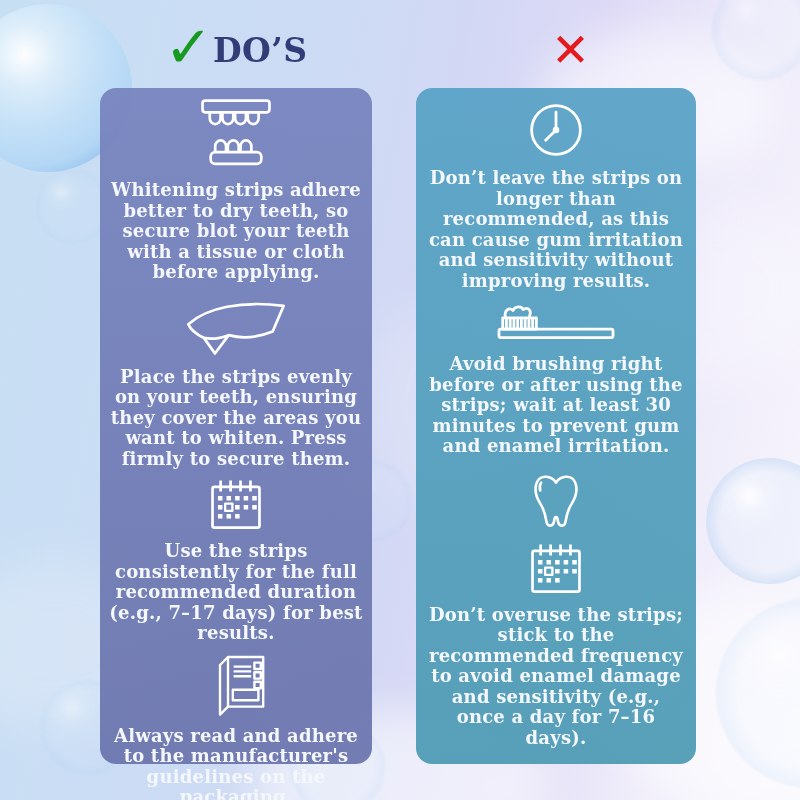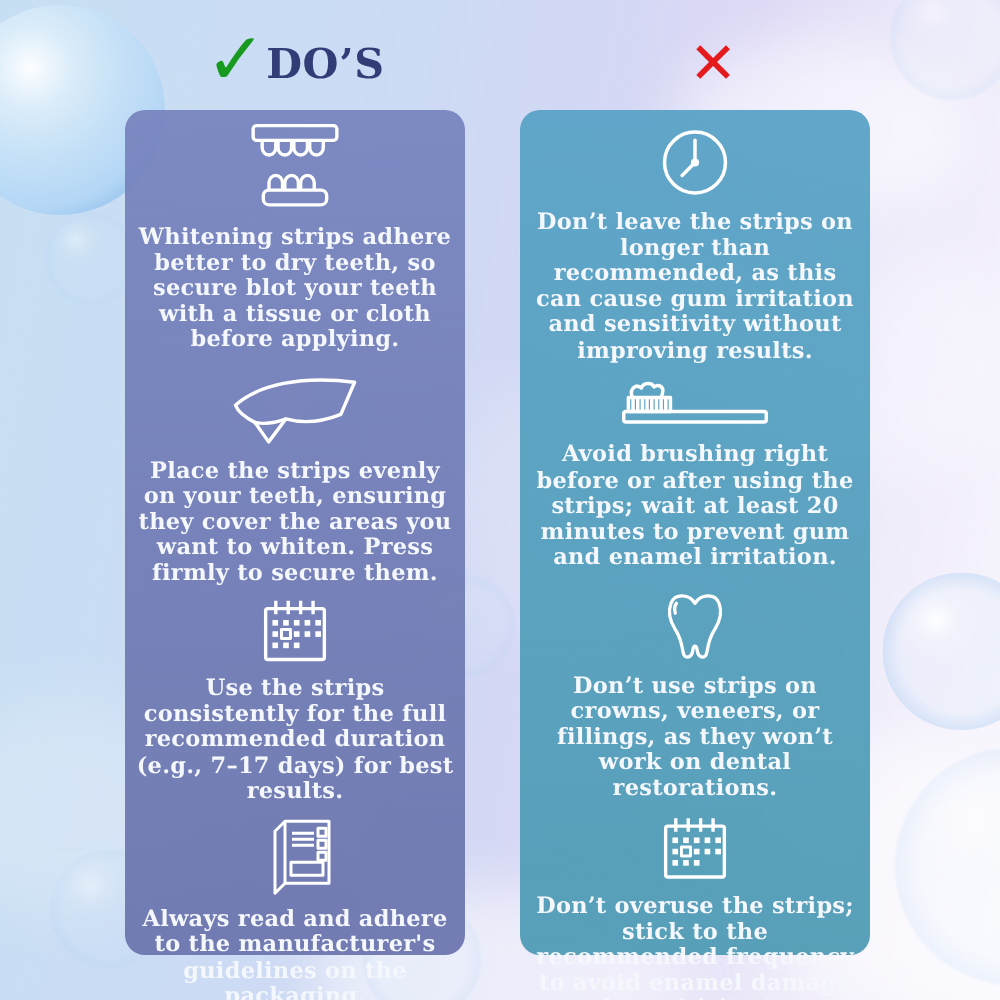--- a/index.html
+++ b/index.html
@@ -165,29 +165,28 @@
 
     <div class="item" style="margin-top:12px;">
       <svg class="icon" viewBox="0 0 132 46" width="124" height="43">
         <g class="ln" stroke-width="2.6">
           <rect x="5" y="28" width="122" height="9" rx="2"></rect>
           <rect x="9" y="16" width="36" height="12"></rect>
           <path d="M13,16 V28 M17,16 V28 M21,16 V28 M25,16 V28 M29,16 V28 M33,16 V28 M37,16 V28 M41,16 V28"></path>
           <path d="M12,15 C10,8 16,4 20,8 C22,3 29,3 31,7 C35,4 40,7 38,13 L37,16" stroke-linecap="round"></path>
         </g>
       </svg>
-      <p class="tip">Avoid brushing right before or after using the strips; wait at least 20 minutes to prevent gum and enamel irritation.</p>
+      <p class="tip">Avoid brushing right before or after using the strips; wait at least 30 minutes to prevent gum and enamel irritation.</p>
     </div>
 
     <div class="item" style="margin-top:14px;">
       <svg class="icon" viewBox="0 0 64 68" width="56" height="60">
         <path class="ln" d="M32,13 C27,5 14,3 10,13 C7,21 9,29 14,37 C18,43 20,51 21,57 C22,64 29,64 30,56 C30.5,51 33.5,51 34,56 C35,64 42,64 43,57 C44,51 46,43 50,37 C55,29 57,21 54,13 C50,3 37,5 32,13 Z"></path>
         <path class="lnr" stroke-width="2.5" d="M15,13 C13,16 13,19 14,22"></path>
       </svg>
-      <p class="tip">Don’t use strips on crowns, veneers, or fillings, as they won’t work on dental restorations.</p>
     </div>
 
     <div class="item" style="margin-top:10px;">
       <svg class="icon" viewBox="0 0 64 62" width="58" height="56">
         <g class="ln">
           <rect x="6" y="11" width="52" height="45" rx="2"></rect>
           <path d="M15,4 V16 M26,4 V16 M37,4 V16 M48,4 V16"></path>
           <rect x="20" y="29.5" width="8" height="8" stroke-width="2.6"></rect>
         </g>
         <g class="fl">

